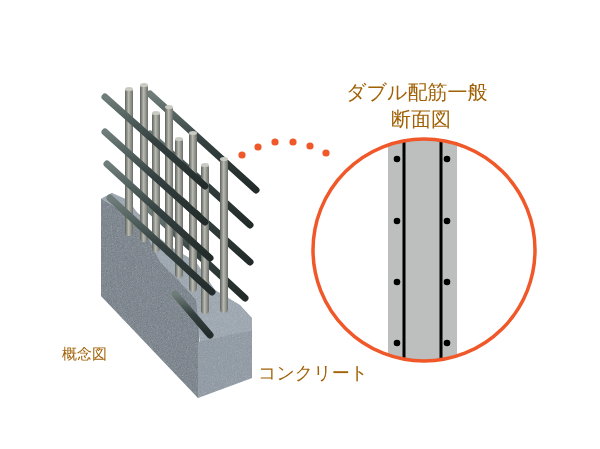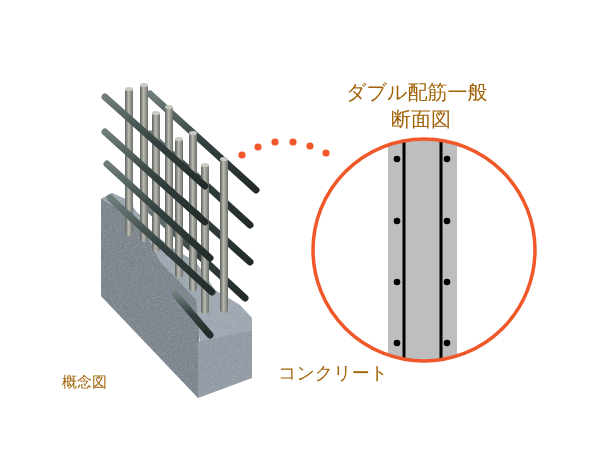--- a/index.html
+++ b/index.html
@@ -1,22 +1,22 @@
 <!DOCTYPE html>
 <html><head>
 <meta charset="utf-8">
 <style>
   html, body { margin:0; padding:0; background:#ffffff; }
   body { width:600px; height:449px; position:relative; overflow:hidden; font-family:"DejaVu Serif","Liberation Serif",serif; }
   #stage { position:absolute; left:0; top:0; width:600px; height:449px; }
   .label { position:absolute; color:#a16207; font-family:"DejaVu Serif","Liberation Serif",serif; white-space:nowrap; }
   #title1 { left:346px; top:79px; font-size:20px; }
   #title2 { left:391px; top:106px; font-size:20px; }
-  #lbl-concept { left:62px; top:345px; font-size:15px;margin-top:28px; }
-  #lbl-concrete { left:258px; top:361px; font-size:18px;margin-left:20px; }
+  #lbl-concept { left:62px; top:345px; font-size:15px; }
+  #lbl-concrete { left:258px; top:361px; font-size:18px; }
 </style>
 </head>
 <body>
 
 <svg id="stage" width="600" height="449" viewBox="0 0 600 449" xmlns="http://www.w3.org/2000/svg">
   <defs>
     <clipPath id="circ">
       <circle cx="424" cy="250" r="111"></circle>
     </clipPath>
     <linearGradient id="vbar" x1="0" x2="1" y1="0" y2="0">

